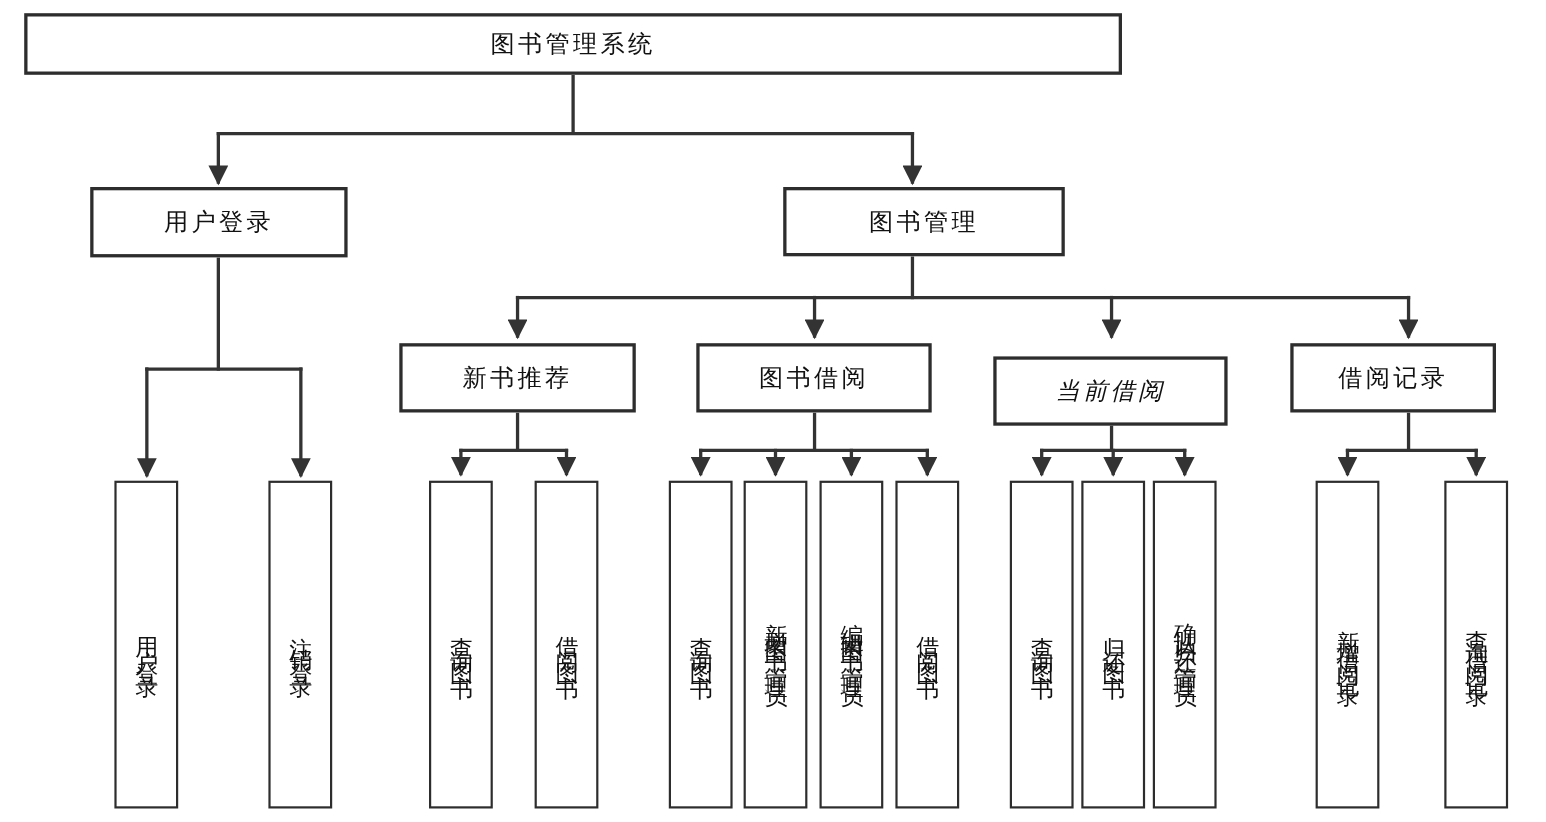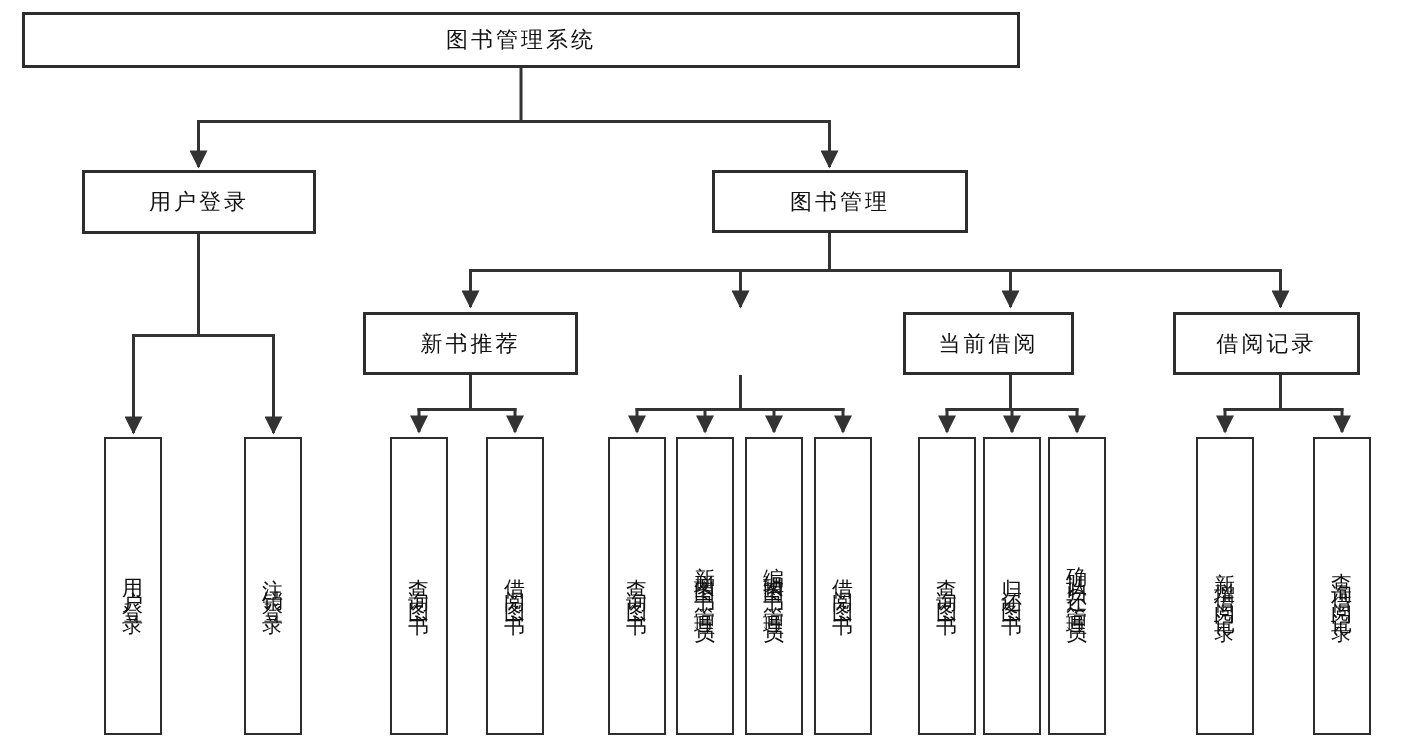--- a/index.html
+++ b/index.html
@@ -20,21 +20,21 @@
   .vs span { letter-spacing: 12px; }   
   .vm span { letter-spacing: 10px; }   
   .vl span { letter-spacing: 8px; }    
 
   
   .b-root   { left: 22px;   top: 12px;  width: 998px; height: 56px; }
   .b-login  { left: 82px;   top: 170px; width: 234px; height: 64px; }
   .b-mgmt   { left: 712px;  top: 170px; width: 256px; height: 63px; }
   .b-rec    { left: 363px;  top: 312px; width: 215px; height: 63px; }
   .b-borrow { left: 633px;  top: 312px; width: 214px; height: 63px; }
-  .b-cur    { left: 903px;  top: 312px; width: 171px; height: 63px; }
+  .b-cur    { left: 903px;  top: 324px; width: 213px; height: 63px; font-style: italic; }
   .b-hist   { left: 1173px; top: 312px; width: 187px; height: 63px; }
   .vcol { top: 437px; width: 58px; height: 298px; }
   .v1  { left: 104px; }  .v2  { left: 244px; }
   .v3  { left: 390px; }  .v4  { left: 486px; }
   .v5  { left: 608px; }  .v6  { left: 676px; }
   .v7  { left: 745px; }  .v8  { left: 814px; }
   .v9  { left: 918px; }  .v10 { left: 983px; }
   .v11 { left: 1048px; }
   .v12 { left: 1196px; } .v13 { left: 1313px; }
 
@@ -102,20 +102,23 @@
   <div class="box hbox b-login">
     <span>用户登录</span>
   </div>
   <div class="box hbox b-mgmt">
     <span>图书管理</span>
   </div>
 
   <div class="box hbox b-rec">
     <span>新书推荐</span>
   </div>
+  <div class="box hbox b-borrow">
+    <span>图书借阅</span>
+  </div>
   <div class="box hbox b-cur">
     <span>当前借阅</span>
   </div>
   <div class="box hbox b-hist">
     <span>借阅记录</span>
   </div>
 
   <div class="box vbox vcol vs v1">
     <span>用户登录</span>
   </div>

